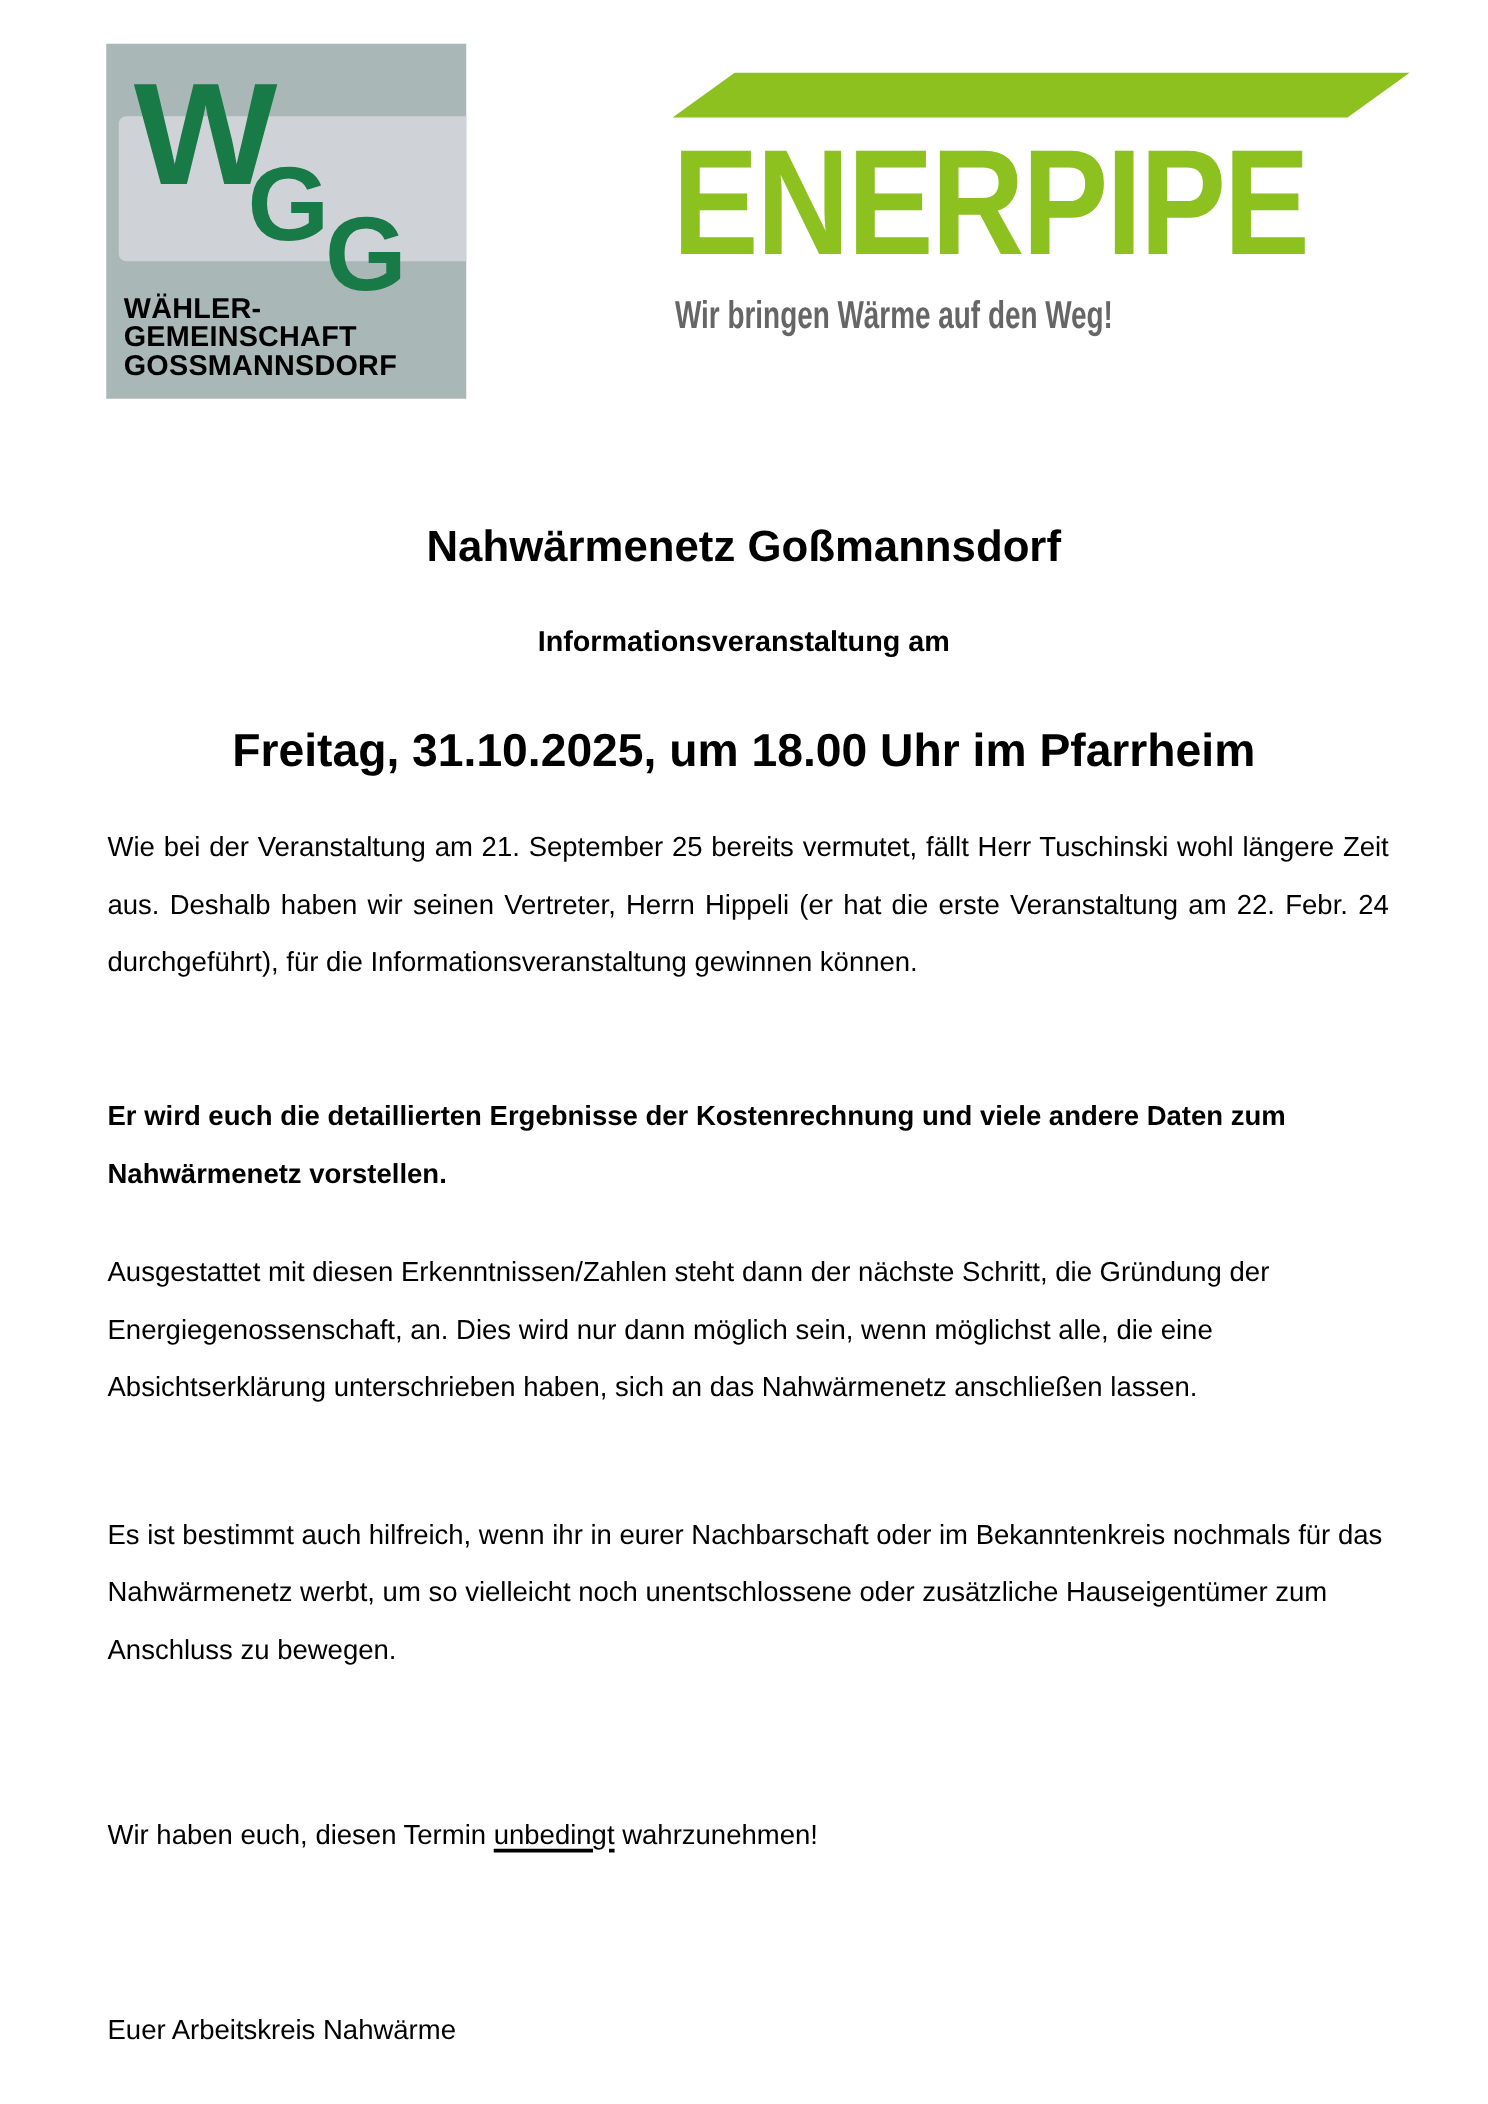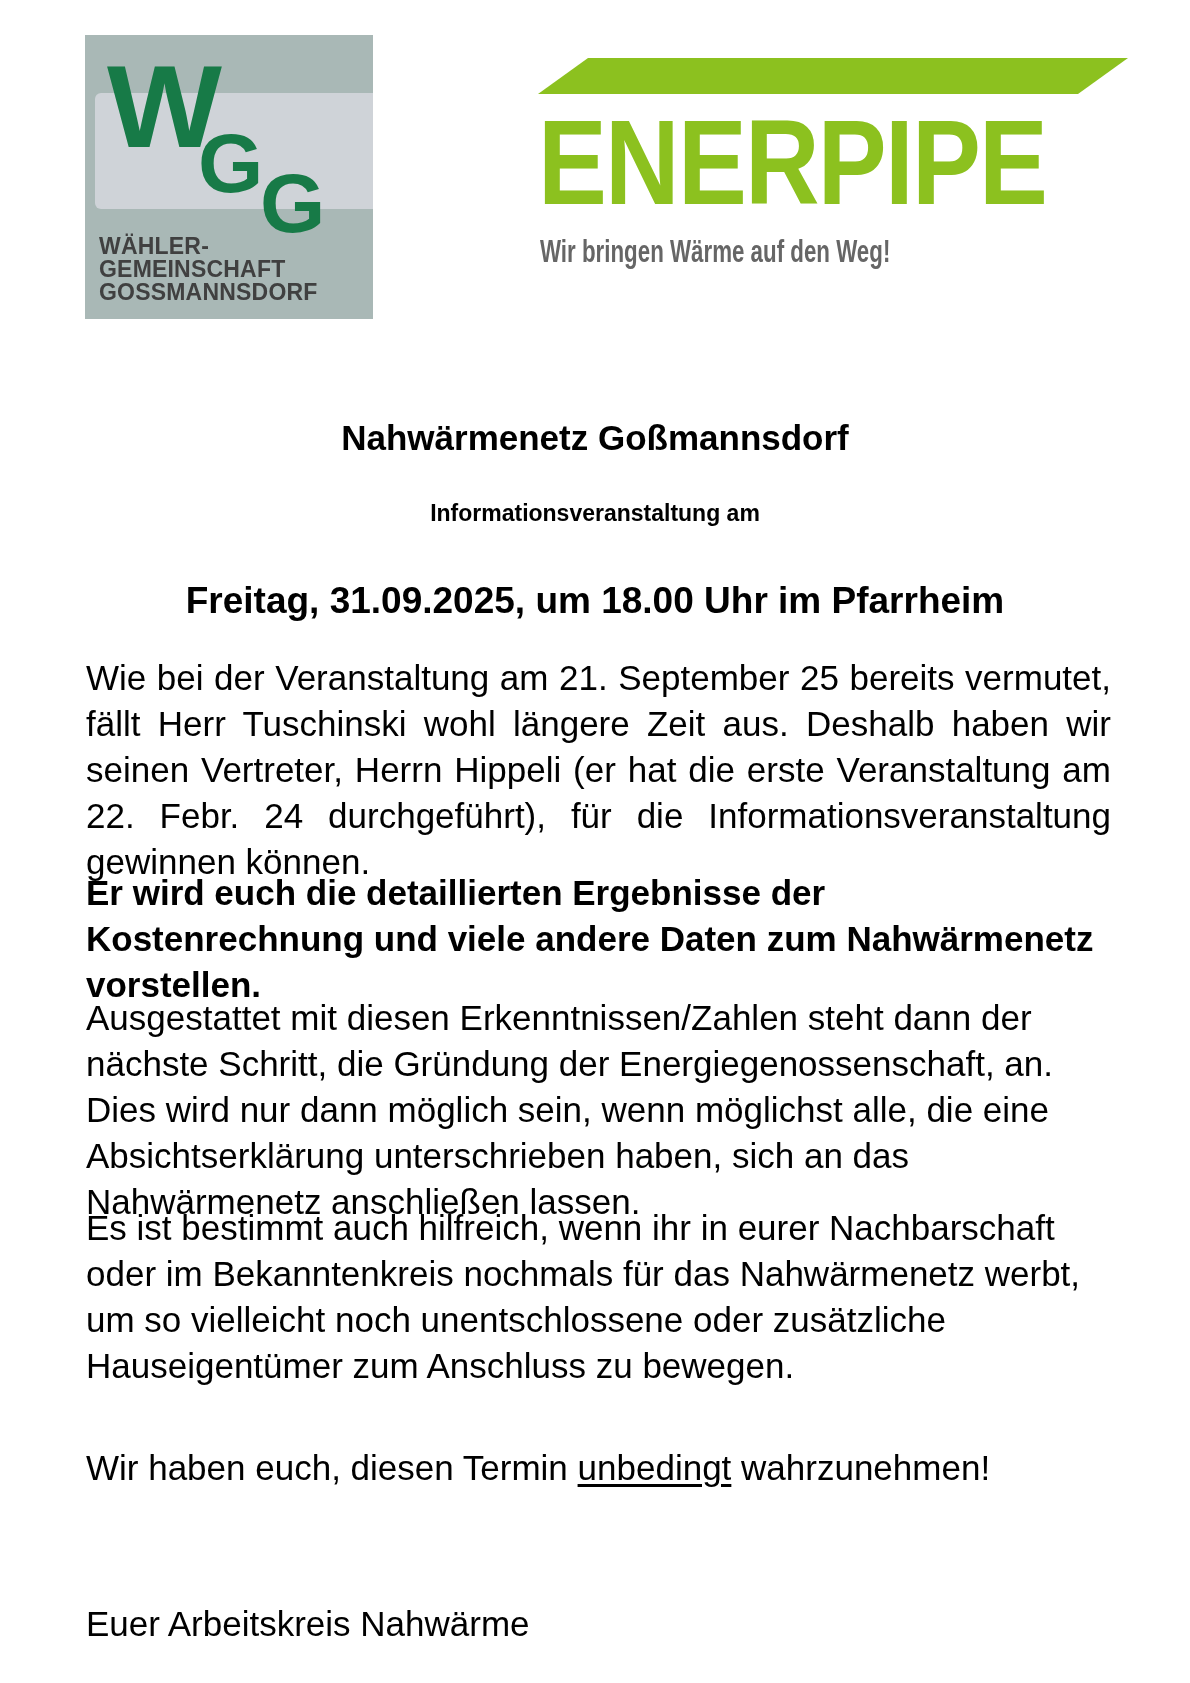--- a/index.html
+++ b/index.html
@@ -9,42 +9,42 @@
   
   .wgg { position: absolute; left: 85px; top: 35px; width: 288px; height: 284px;
          background: #a9b8b6; overflow: hidden; }
   .wgg .band { position: absolute; left: 10px; top: 58px; width: 290px; height: 116px;
                background: #cfd3d8; border-radius: 6px 0 0 6px; }
   .wgg .letter { position: absolute; font-family: "Liberation Sans", sans-serif; font-weight: 700;
                  color: #177a47; line-height: 1; }
   .wgg .l-w { left: 22px; top: 14px; font-size: 116px; transform: scaleX(1.05); transform-origin: left; }
   .wgg .l-g1 { left: 113px; top: 86px; font-size: 84px; }
   .wgg .l-g2 { left: 175px; top: 126px; font-size: 84px; }
-  .wgg .caption { position: absolute; left: 14px; top: 200px; font-weight: 700; color: #404040;
+  .wgg .caption { position: absolute; left: 14px; top: 200px; font-weight: 700; color: #000000;
                   font-size: 23px; line-height: 23px; letter-spacing: 0.2px; }
   .wgg .caption div { white-space: nowrap; }
 
   
   .enerpipe { position: absolute; left: 538px; top: 58px; width: 590px; height: 230px; }
   .enerpipe svg { position: absolute; left: 0; top: 0; }
   .enerpipe .word { position: absolute; left: 0; top: 44px; font-family: "Liberation Sans", sans-serif;
                     font-weight: 700; font-size: 120px; color: #8cc11f; line-height: 1;
                     letter-spacing: -2px; transform: scaleX(0.86); transform-origin: left top; white-space: nowrap; }
   .enerpipe .tagline { position: absolute; left: 2px; top: 176px; font-family: "Liberation Sans", sans-serif;
                        font-weight: 700; font-size: 31px; color: #666666; white-space: nowrap;
                        transform: scaleX(0.72); transform-origin: left top; }
 
   
   .title { position: absolute; left: 0; width: 1190px; text-align: center; font-weight: 700;
            white-space: nowrap; }
   .t1 { top: 418px; font-size: 35px; }
   .t2 { top: 500px; font-size: 23px; }
   .t3 { top: 580px; font-size: 37px; }
 
-  .para { position: absolute; left: 86px; width: 1025px; font-size: 35px; line-height: 46px; }
+  .para { position: absolute; left: 86px; width: 1025px; font-size: 22px; line-height: 46px; }
   .justify { text-align: justify; text-align-last: left; }
   .p1 { top: 655px; }
   .p2 { top: 870px; font-weight: 700; }
   .p3 { top: 995px; }
   .p4 { top: 1205px; }
   .p5 { top: 1445px; }
   .p6 { top: 1561px; margin-top: 40px; }
   .bold { font-weight: 400; }
   .u { text-decoration: underline; text-decoration-thickness: 3px; text-underline-offset: 4px; text-align: center; }
 </style>
@@ -66,21 +66,21 @@
 <div class="enerpipe">
   <svg width="590" height="40" viewBox="0 0 590 40">
     <polygon points="0,36 50,0 590,0 540,36" fill="#8cc11f"></polygon>
   </svg>
   <div class="word">ENERPIPE</div>
   <div class="tagline">Wir bringen Wärme auf den Weg!</div>
 </div>
 
 <div class="title t1">Nahwärmenetz Goßmannsdorf</div>
 <div class="title t2">Informationsveranstaltung am</div>
-<div class="title t3">Freitag, 31.09.2025, um 18.00 Uhr im Pfarrheim</div>
+<div class="title t3">Freitag, 31.10.2025, um 18.00 Uhr im Pfarrheim</div>
 
 <div class="para p1 justify">Wie bei der Veranstaltung am 21. September 25 bereits vermutet, fällt Herr Tuschinski wohl längere Zeit aus. Deshalb haben wir seinen Vertreter, Herrn Hippeli (er hat die erste Veranstaltung am 22. Febr. 24 durchgeführt), für die Informationsveranstaltung gewinnen können.</div>
 <div class="para p2">Er wird euch die detaillierten Ergebnisse der Kostenrechnung und viele andere Daten zum Nahwärmenetz vorstellen.</div>
 <div class="para p3">Ausgestattet mit diesen Erkenntnissen/Zahlen steht dann der nächste Schritt, die Gründung der Energiegenossenschaft, an. Dies wird nur dann möglich sein, wenn möglichst alle, die eine Absichtserklärung unterschrieben haben, sich an das Nahwärmenetz anschließen lassen.</div>
 <div class="para p4">Es ist bestimmt auch hilfreich, wenn ihr in eurer Nachbarschaft oder im Bekanntenkreis nochmals für das Nahwärmenetz werbt, um so vielleicht noch unentschlossene oder zusätzliche Hauseigentümer zum Anschluss zu bewegen.</div>
 
 <div class="para p5"><span>Wir haben euch, </span><span class="bold">diesen Termin </span><span class="bold u">unbedingt</span><span class="bold"> wahrzunehmen!</span></div>
 
 <div class="para p6">Euer Arbeitskreis Nahwärme</div>
 

